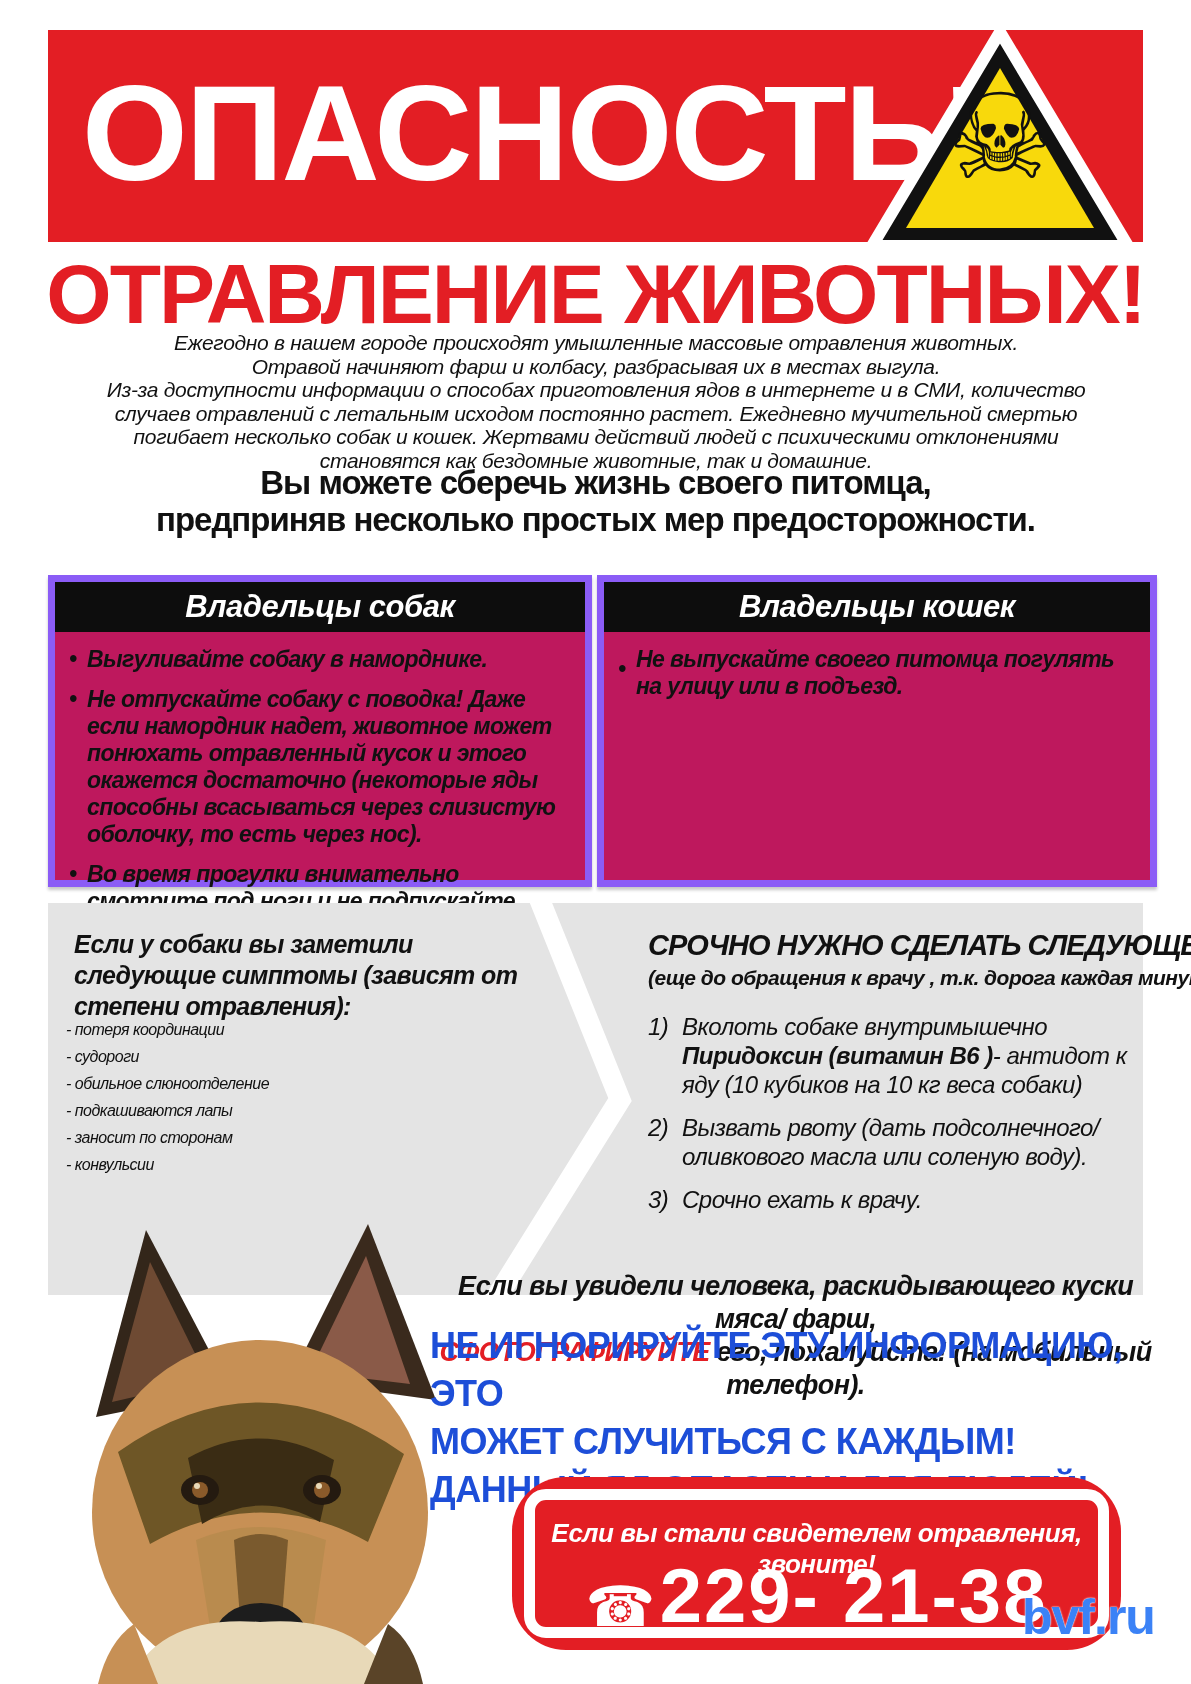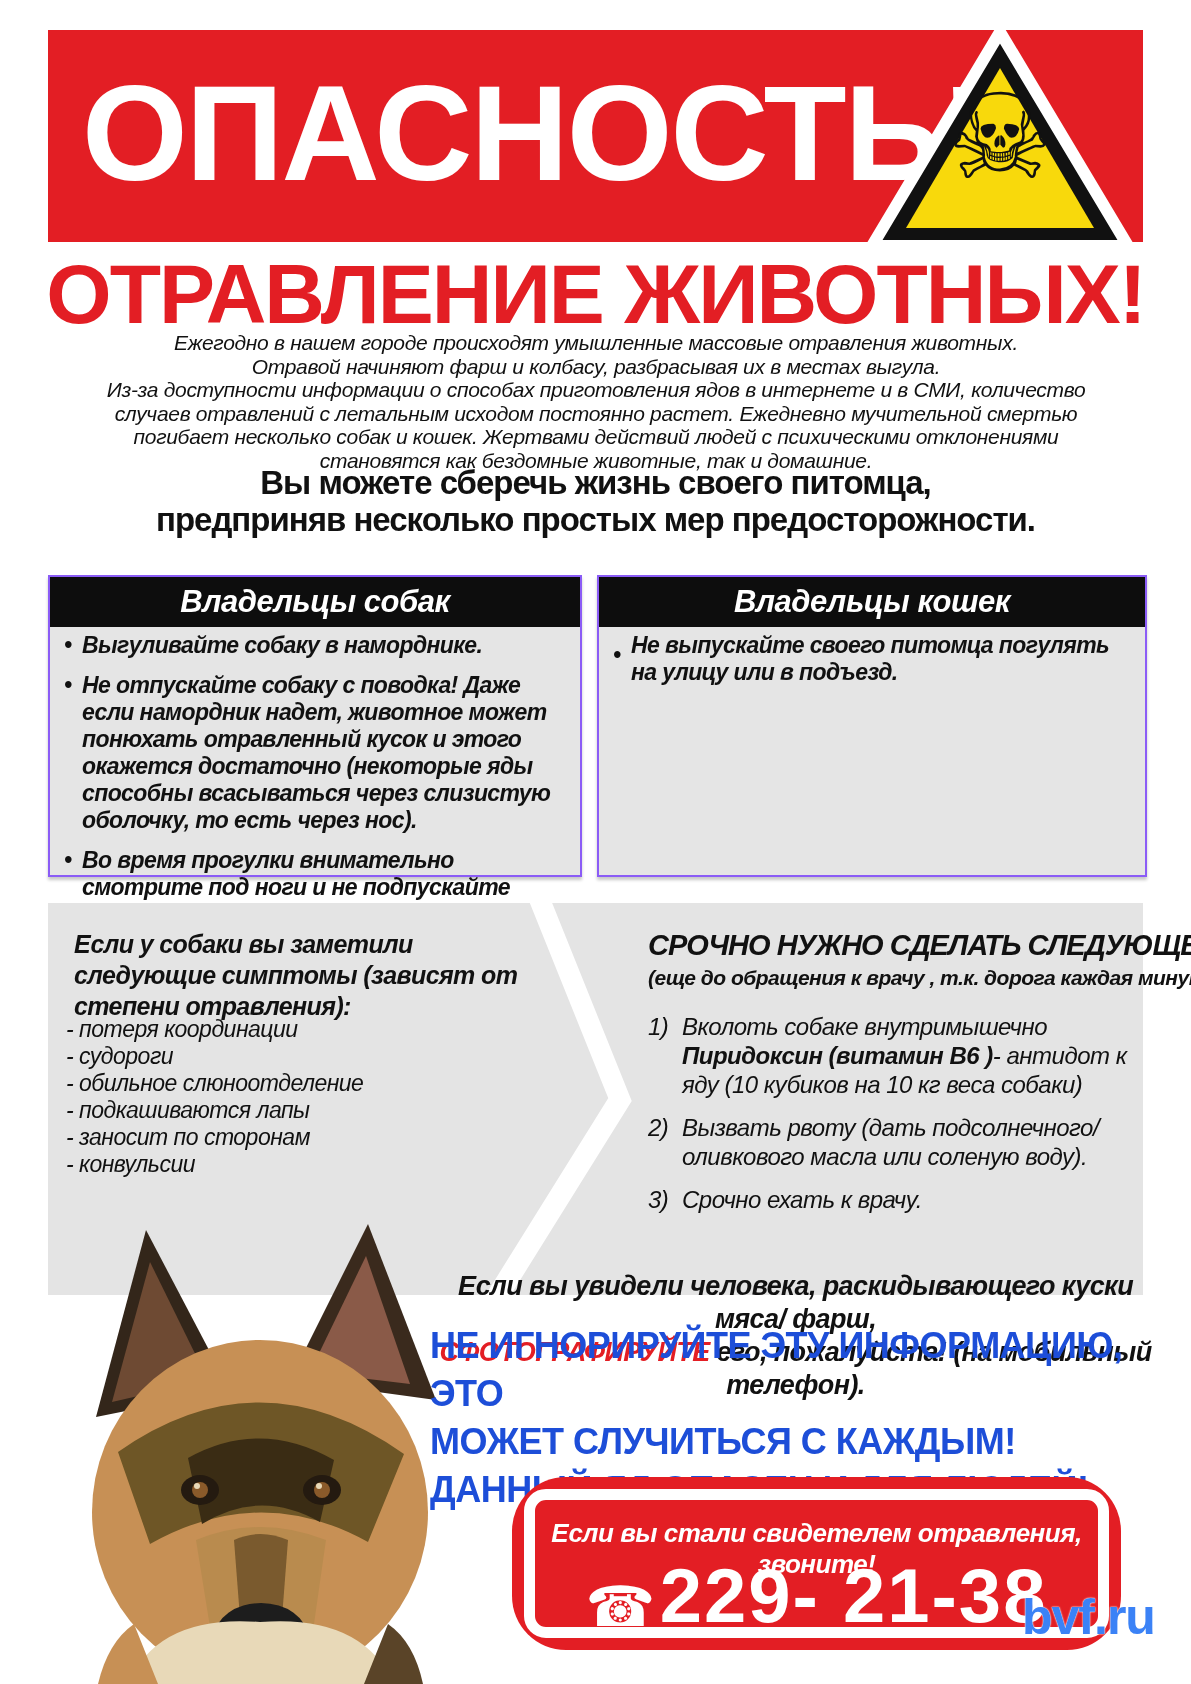--- a/index.html
+++ b/index.html
@@ -33,45 +33,45 @@
     font-style:italic;font-size:21px;line-height:23.5px;letter-spacing:-0.3px;
   }
 
   
   .lead{
     left:0;top:464px;width:1191px;text-align:center;
     font-weight:bold;font-size:33px;line-height:37px;letter-spacing:-1px;
   }
 
   
-  .obox{background:#e5e5e5;border:2px solid #8b5cf6;box-shadow:0 3px 3px rgba(0,0,0,.22);}
+  .obox{background:#be185d;border:7px solid #8b5cf6;box-shadow:0 3px 3px rgba(0,0,0,.22);}
   .obox-dogs{left:48px;top:575px;width:530px;height:298px;}
   .obox-cats{left:597px;top:575px;width:546px;height:298px;}
   .obox-head{
     height:50px;background:#0d0d0d;color:#fff;display:flex;align-items:center;justify-content:center;
     font-style:italic;font-weight:bold;font-size:31px;letter-spacing:-0.5px;
   }
-  .obox-body{padding:5px 16px 0 14px;}
+  .obox-body{padding:14px 16px 0 14px;}
   .bullet-item{
     position:relative;padding-left:18px;margin-bottom:13px;
     font-style:italic;font-weight:bold;font-size:23px;line-height:27px;letter-spacing:-0.6px;
   }
   .bullet-item::before{content:"\2022";position:absolute;left:0;top:0;}
   .obox-cats .bullet-item::before{top:10px;}
 
   
   .grayband{left:48px;top:903px;width:1095px;height:392px;background:#e4e4e4;}
   .chevron-svg{position:absolute;left:0;top:0;width:100%;height:100%;}
   .symptoms-head{
     position:absolute;left:26px;top:26px;width:450px;
     font-style:italic;font-weight:bold;font-size:25px;line-height:31px;letter-spacing:-0.6px;
   }
   .symptoms-list{
     position:absolute;left:18px;top:113px;width:420px;
-    font-style:italic;font-size:23px;line-height:27px;letter-spacing:-0.5px;
+    font-style:italic;font-size:16px;line-height:27px;letter-spacing:-0.5px;
   }
   .urgent-col{position:absolute;left:600px;top:26px;width:480px;}
   .urgent-title{font-style:italic;font-weight:bold;font-size:29px;letter-spacing:-1px;white-space:nowrap;}
   .urgent-sub{font-style:italic;font-weight:bold;font-size:21px;margin-top:4px;letter-spacing:-0.5px;white-space:nowrap;}
   .steps{margin-top:22px;}
   .step{
     position:relative;padding-left:34px;margin-bottom:14px;
     font-style:italic;font-size:24px;line-height:29px;letter-spacing:-0.5px;
   }
   .step-num{position:absolute;left:0;top:0;}

